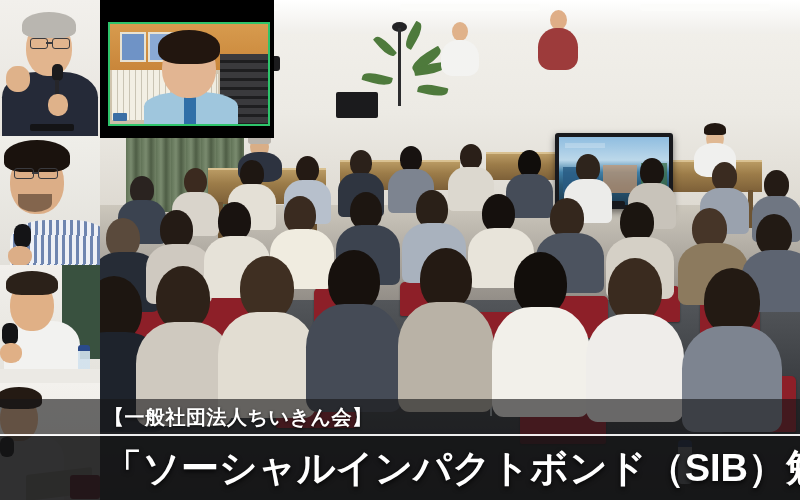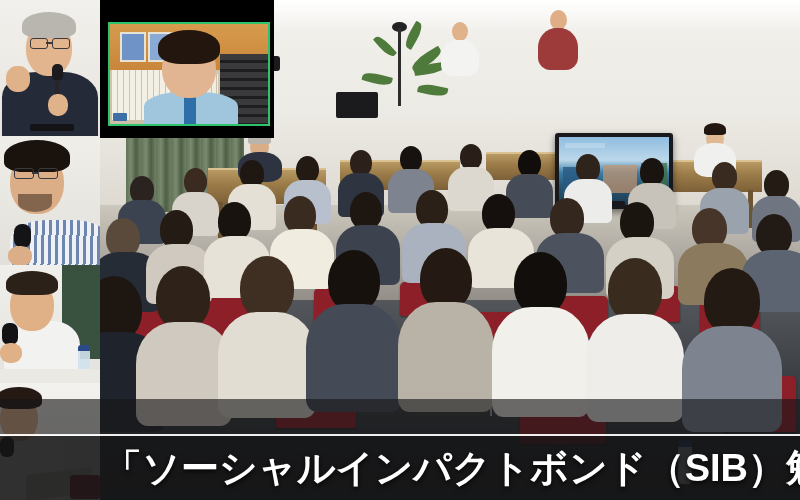--- a/index.html
+++ b/index.html
@@ -332,15 +332,16 @@
       <div style="position:absolute;left:26px;top:88px;width:66px;height:26px;background:#cdc8bc;
         transform:skewY(-7deg);border-radius:2px;"></div>
       <div style="position:absolute;left:70px;top:92px;width:30px;height:24px;background:#8e2230;border-radius:3px;"></div>
     </div>
   </div>
 
   <div class="scrim subband"></div>
   <div class="rule"></div>
   <div class="mainband"></div>
 
+  <div class="subtitle">【一般社団法人ちいきん会】</div>
   <div class="maintitle">「ソーシャルインパクトボンド（SIB）勉強会」</div>
 
 </div>
 
 </body></html>

